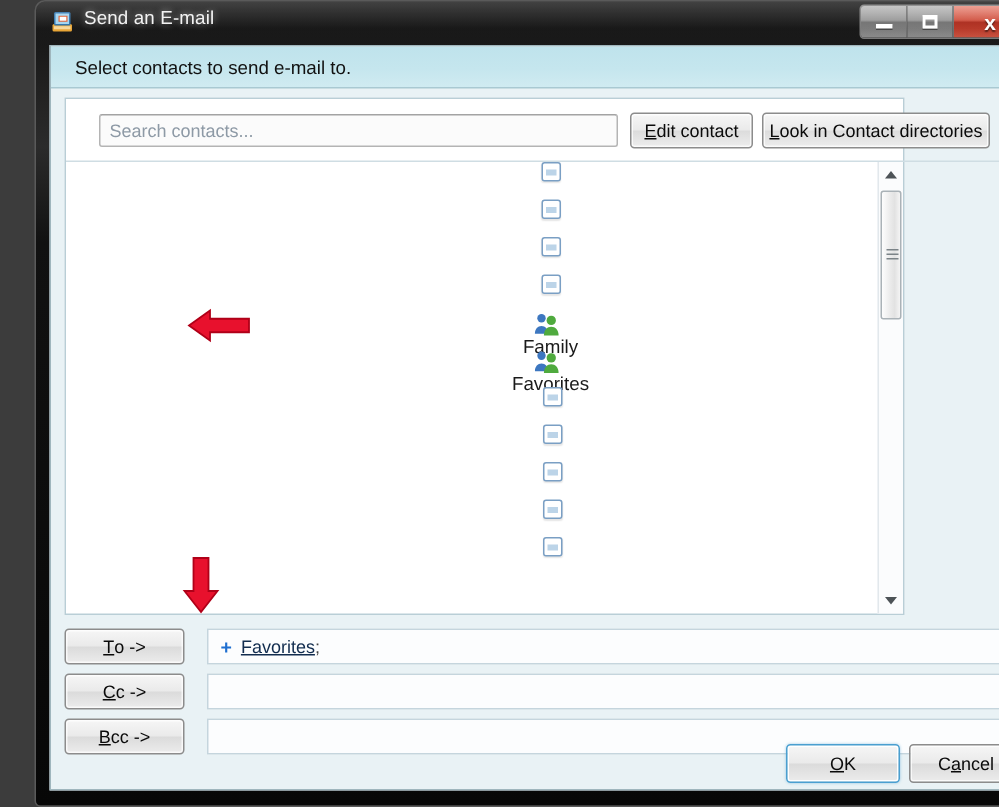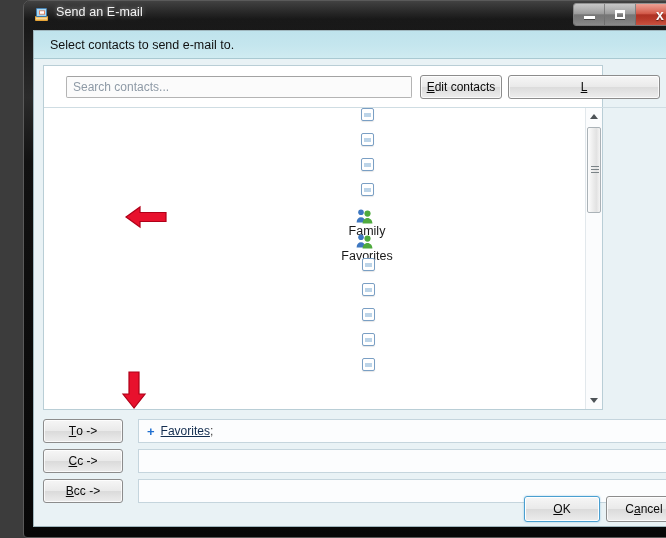--- a/index.html
+++ b/index.html
@@ -348,25 +348,26 @@
       <div class="banner-text">Select contacts to send e-mail to.</div>
     </div>
 
     <div class="panel">
 
       <div class="toolrow">
         <input class="search-box" type="text" placeholder="Search contacts..." style="">
 
         <div class="btn btn-edit">
           <span class="u">E</span>
-            <span>dit contacts</span>
+            <span>dit contact</span>
         </div>
 
         <div class="btn btn-lookup">
           <span class="u">L</span>
+            <span>ook in Contact directories</span>
         </div>
       </div>
 
       <div class="list">
 
         <div class="list-row row-indent-0">
           <span class="ph-icon"></span>
         </div>
         <div class="list-row row-indent-0">
           <span class="ph-icon"></span>

